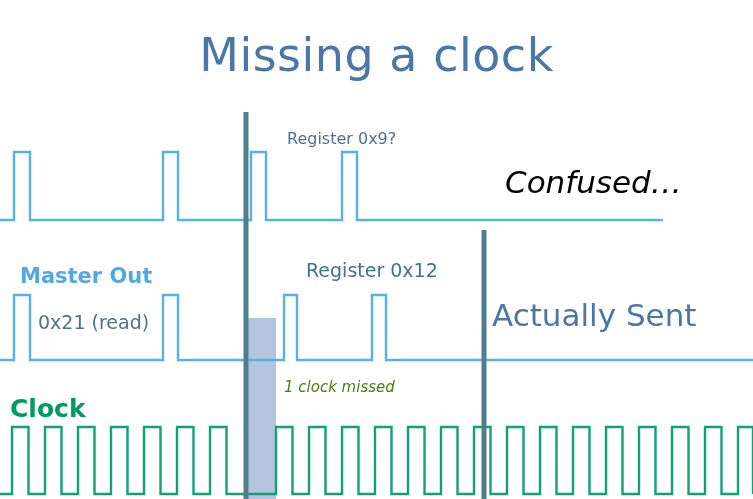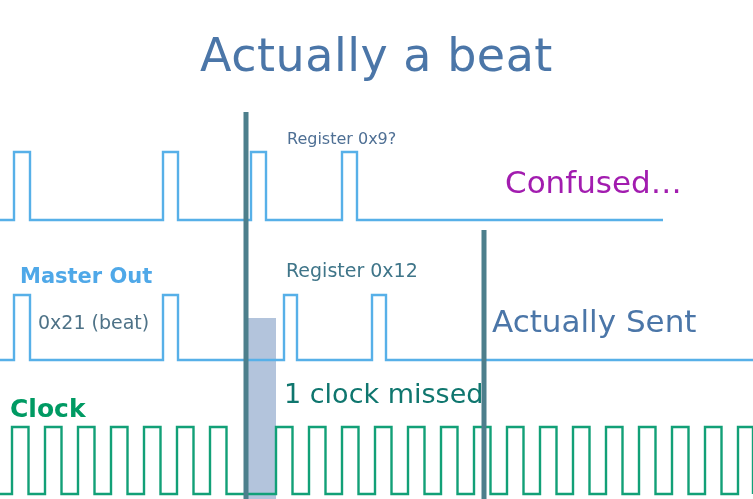--- a/index.html
+++ b/index.html
@@ -55,46 +55,47 @@
   #label-register-confused {
     left: 287px;
     top: 131px;
     font-size: 16px;
     color: #4e6f94;
   }
   #label-confused {
     left: 505px;
     top: 167px;
     font-size: 31px;
-    color: #a21caf;
+    color: #000000;
+    font-style: italic;
   }
   #label-read-cmd {
     left: 38px;
     top: 313px;
     font-size: 19px;
     color: #4e7287;
   }
   #label-register-sent {
-    left: 286px;
+    left: 306px;
     top: 261px;
     font-size: 19px;
     color: #3f7589;
   }
   #label-actually-sent {
     left: 492px;
     top: 300px;
     font-size: 31px;
     color: #4b76a8;
-    margin-top: 6px;
   }
   #label-clock-missed {
     left: 284px;
     top: 380px;
-    font-size: 27px;
-    color: #0f766e;
+    font-size: 15px;
+    color: #4d7c0f;
+    font-style: italic;
   }
 </style>
 </head>
 <body>
 
 <div id="stage">
 
   <svg id="wave-svg" viewBox="0 0 753 499" xmlns="http://www.w3.org/2000/svg">
     <g id="highlight-bands">
         <rect x="246" y="318" width="30" height="181" fill="#b3c4dc"></rect>
@@ -107,29 +108,29 @@
       </g>
     <g id="clock-wave">
         <path d="M 0 494 L 12 494 L 12 427 L 28.5 427 L 28.5 494 L 45 494 L 45 427 L 61.5 427 L 61.5 494 L 78 494 L 78 427 L 94.5 427 L 94.5 494 L 111 494 L 111 427 L 127.5 427 L 127.5 494 L 144 494 L 144 427 L 160.5 427 L 160.5 494 L 177 494 L 177 427 L 193.5 427 L 193.5 494 L 210 494 L 210 427 L 226.5 427 L 226.5 494 L 276 494 L 276 427 L 292.5 427 L 292.5 494 L 309 494 L 309 427 L 325.5 427 L 325.5 494 L 342 494 L 342 427 L 358.5 427 L 358.5 494 L 375 494 L 375 427 L 391.5 427 L 391.5 494 L 408 494 L 408 427 L 424.5 427 L 424.5 494 L 441 494 L 441 427 L 457.5 427 L 457.5 494 L 474 494 L 474 427 L 490.5 427 L 490.5 494 L 507 494 L 507 427 L 523.5 427 L 523.5 494 L 540 494 L 540 427 L 556.5 427 L 556.5 494 L 573 494 L 573 427 L 589.5 427 L 589.5 494 L 606 494 L 606 427 L 622.5 427 L 622.5 494 L 639 494 L 639 427 L 655.5 427 L 655.5 494 L 672 494 L 672 427 L 688.5 427 L 688.5 494 L 705 494 L 705 427 L 721.5 427 L 721.5 494 L 738 494 L 738 427 L 753 427 L 753 494 L 753 494" fill="none" stroke="#12a077" stroke-width="2.4" stroke-linejoin="miter"></path>
       </g>
     <g id="markers">
         <line x1="246" y1="112" x2="246" y2="499" stroke="#4d7f8c" stroke-width="5"></line>
         <line x1="484" y1="230" x2="484" y2="499" stroke="#4d7f8c" stroke-width="5"></line>
       </g>
   </svg>
 
-  <div class="lbl" id="page-title">Actually a beat</div>
+  <div class="lbl" id="page-title">Missing a clock</div>
 
   <div class="lbl" id="label-register-confused">Register 0x9?</div>
 
   <div class="lbl" id="label-confused">Confused…</div>
 
   <div class="lbl" id="label-master-out">Master Out</div>
 
-  <div class="lbl" id="label-read-cmd">0x21 (beat)</div>
+  <div class="lbl" id="label-read-cmd">0x21 (read)</div>
 
   <div class="lbl" id="label-register-sent">Register 0x12</div>
 
   <div class="lbl" id="label-actually-sent">Actually Sent</div>
 
   <div class="lbl" id="label-clock">Clock</div>
 
   <div class="lbl" id="label-clock-missed">1 clock missed</div>
 
 </div>

